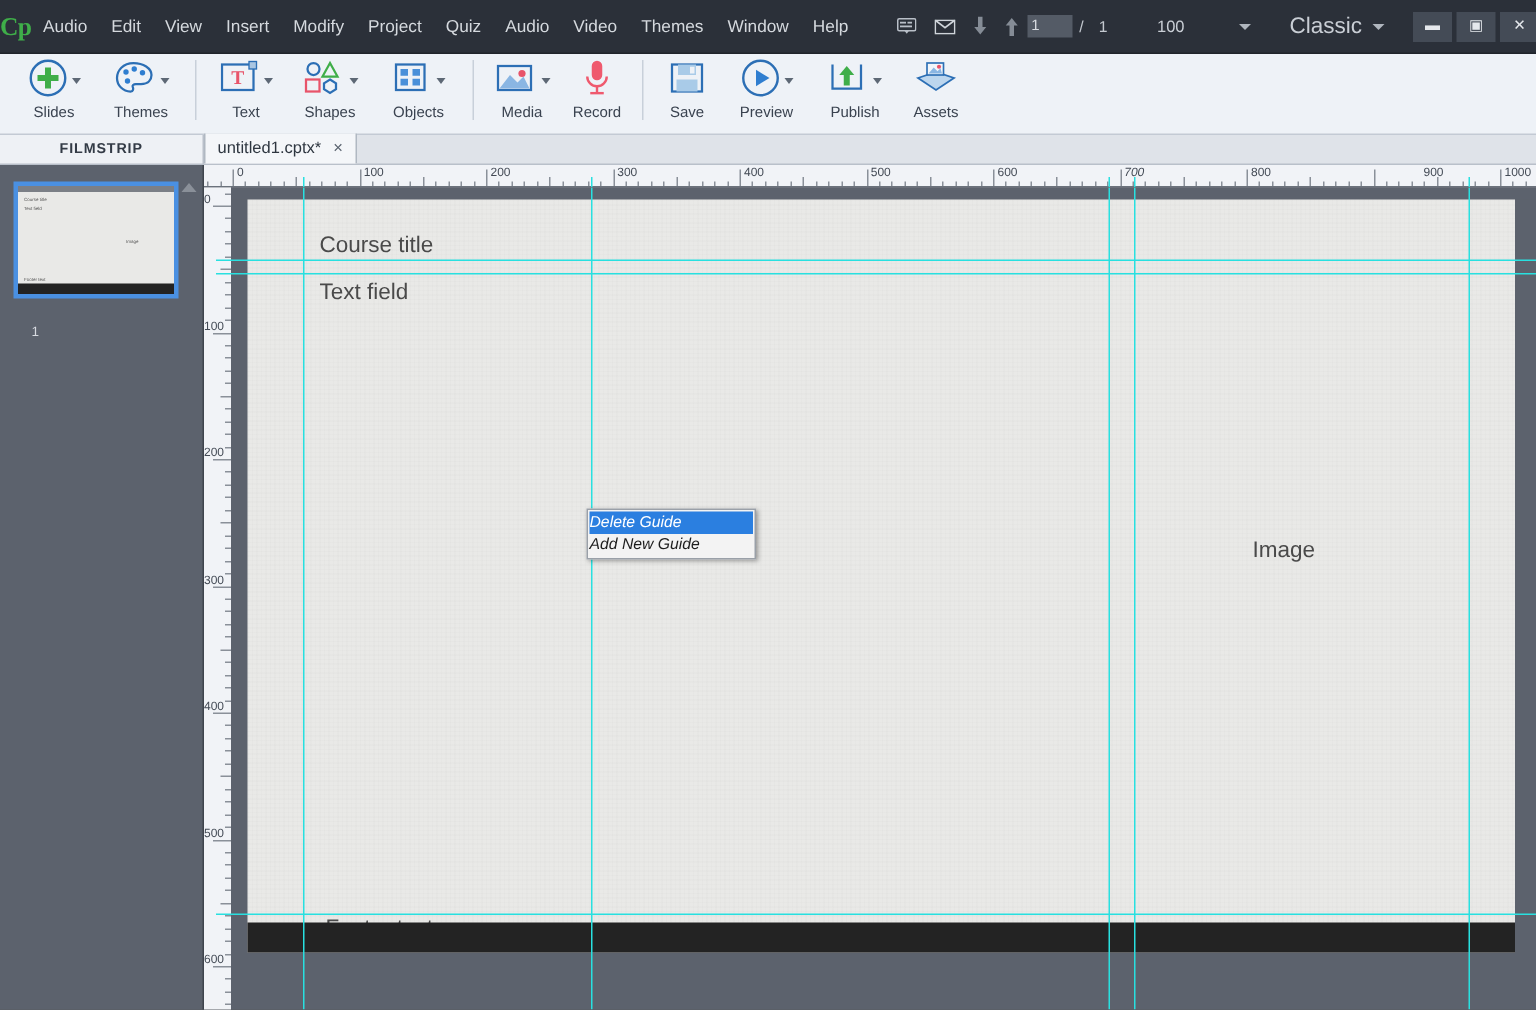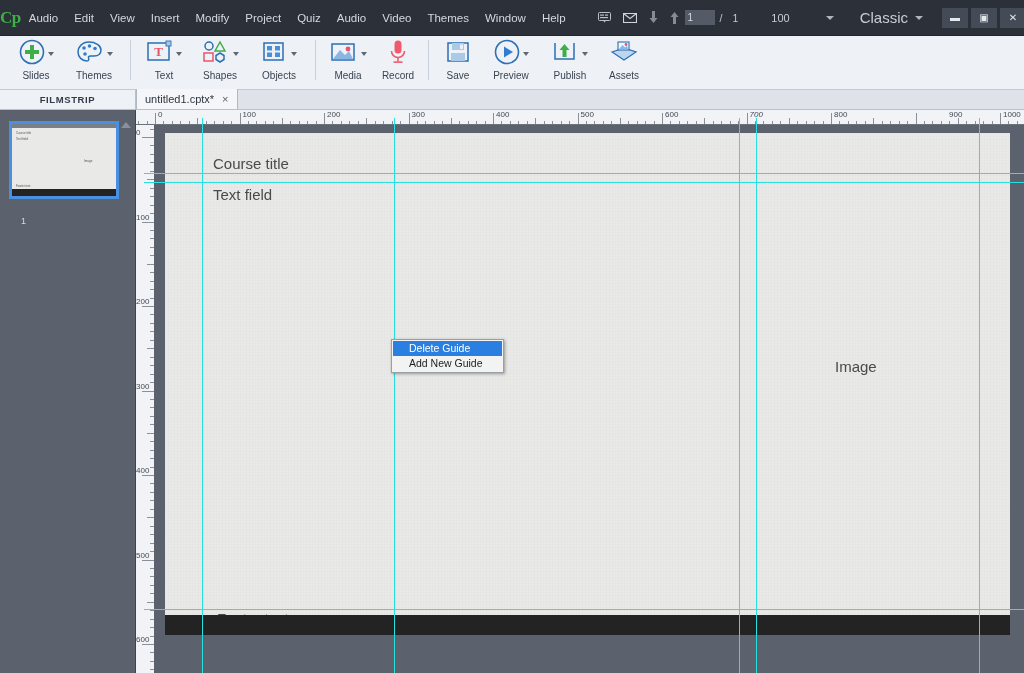--- a/index.html
+++ b/index.html
@@ -197,21 +197,21 @@
   
   #ctxmenu {
     position: absolute; left: 391px; top: 339px;
     width: 113px; background: #f3f3f3;
     border: 1px solid #9aa0a8;
     box-shadow: 1px 1px 3px rgba(0,0,0,0.35);
     z-index: 30; padding: 1px;
   }
   .ctx-item {
     height: 15px; line-height: 15px; font-size: 10.5px;
-    color: #1d1d1d; padding-left: 16px; white-space: nowrap; cursor: default;
+    color: #1d1d1d; white-space: nowrap; cursor: default; font-style: italic;
   }
   .ctx-item.sel { background: #2b7fe0; color: #ffffff; }
 </style>
 </head>
 <body>
 
 <div id="menubar">
   <div id="logo">Cp</div>
 
   <div class="menu-item">Audio</div>

